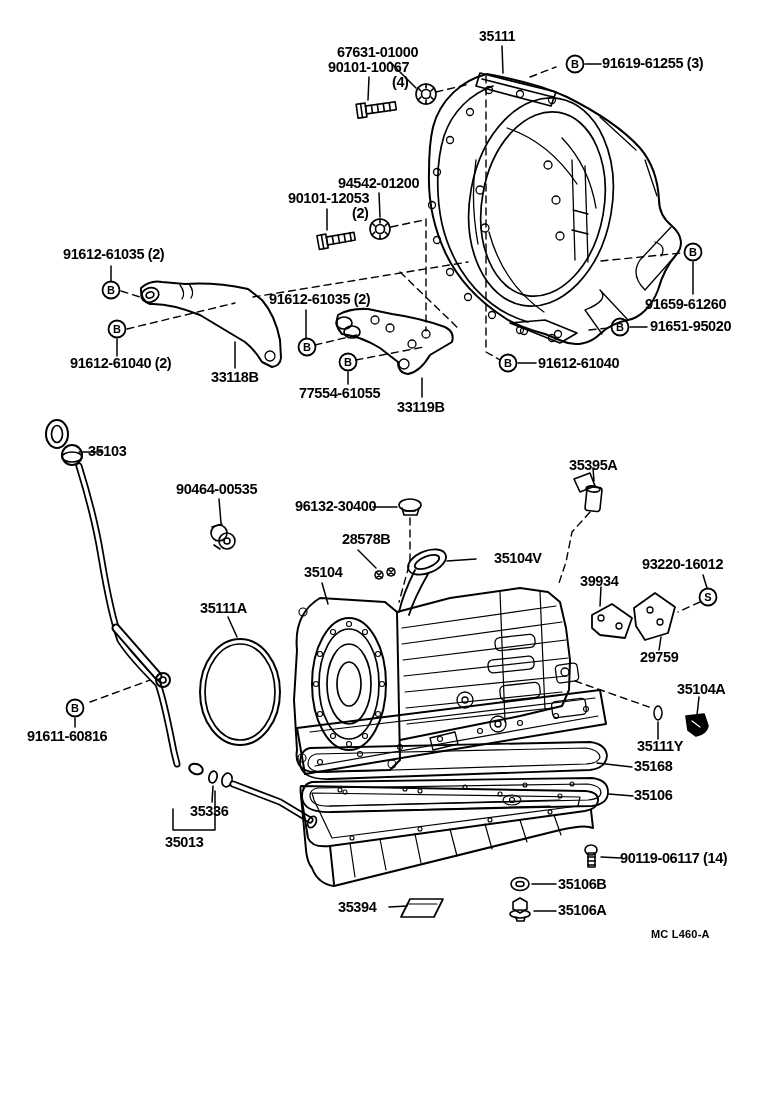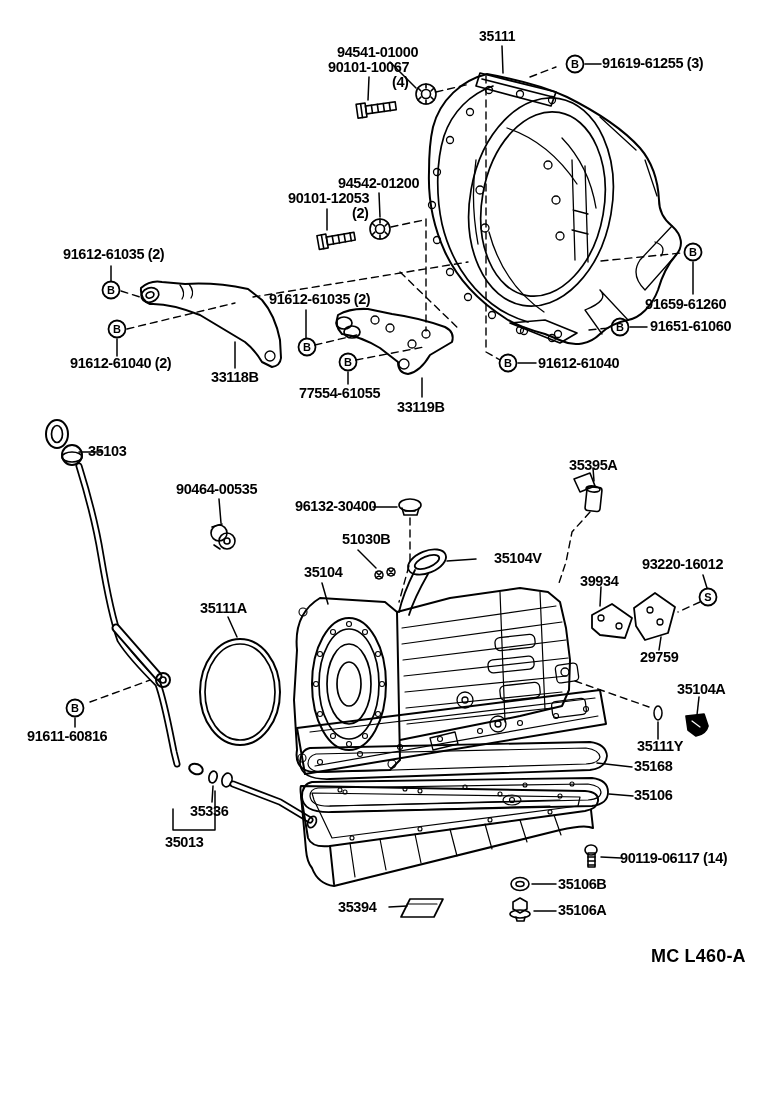--- a/index.html
+++ b/index.html
@@ -2,21 +2,21 @@
 <html><head>
 <meta charset="utf-8">
 <style>
   html,body{margin:0;padding:0;background:#fff;}
   #page{position:relative;width:776px;height:1100px;background:#ffffff;overflow:hidden;
         font-family:"Liberation Sans",sans-serif;}
   #art{position:absolute;left:0;top:0;}
   .lbl{position:absolute;font:bold 14.5px/1.05 "Liberation Sans",sans-serif;
        letter-spacing:-0.4px;color:#000;white-space:nowrap;}
   .lbl.big{font-size:14px;letter-spacing:-0.2px;}
-  .lbl.footer{font-size:18px;letter-spacing:0.2px;margin-top:18px;}
+  .lbl.footer{font-size:11px;letter-spacing:0.2px;}
 </style>
 </head>
 <body>
 
 <div id="page">
 
 <svg id="art" width="776" height="1100" viewBox="0 0 776 1100" fill="none" stroke="#000" stroke-width="1.7" stroke-linecap="round" stroke-linejoin="round">
 
   <g stroke-width="1.5">
     <path d="M502,46 L503,73"></path>
@@ -387,40 +387,40 @@
         </g>
     <g>
           <circle cx="708" cy="597" r="8.5"></circle>
           <text x="708" y="601" fill="#000" stroke="none">S</text>
         </g>
   </g>
 </svg>
 
 <div>
   <div class="lbl big" style="left:479px;top:29px">35111</div>
-  <div class="lbl" style="left:337px;top:45px">94541-01000</div>
+  <div class="lbl" style="left:337px;top:45px">67631-01000</div>
   <div class="lbl" style="left:328px;top:60px">90101-10067</div>
   <div class="lbl" style="left:392px;top:75px">(4)</div>
   <div class="lbl" style="left:602px;top:56px">91619-61255 (3)</div>
   <div class="lbl" style="left:338px;top:176px">94542-01200</div>
   <div class="lbl" style="left:288px;top:191px">90101-12053</div>
   <div class="lbl" style="left:352px;top:206px">(2)</div>
   <div class="lbl" style="left:63px;top:247px">91612-61035 (2)</div>
   <div class="lbl" style="left:70px;top:356px">91612-61040 (2)</div>
   <div class="lbl" style="left:211px;top:370px">33118B</div>
   <div class="lbl" style="left:269px;top:292px">91612-61035 (2)</div>
   <div class="lbl" style="left:299px;top:386px">77554-61055</div>
   <div class="lbl" style="left:397px;top:400px">33119B</div>
   <div class="lbl" style="left:645px;top:297px">91659-61260</div>
-  <div class="lbl" style="left:650px;top:319px">91651-61060</div>
+  <div class="lbl" style="left:650px;top:319px">91651-95020</div>
   <div class="lbl" style="left:538px;top:356px">91612-61040</div>
   <div class="lbl" style="left:88px;top:444px">35103</div>
   <div class="lbl" style="left:176px;top:482px">90464-00535</div>
   <div class="lbl" style="left:295px;top:499px">96132-30400</div>
-  <div class="lbl" style="left:342px;top:532px">51030B</div>
+  <div class="lbl" style="left:342px;top:532px">28578B</div>
   <div class="lbl" style="left:494px;top:551px">35104V</div>
   <div class="lbl" style="left:569px;top:458px">35395A</div>
   <div class="lbl" style="left:304px;top:565px">35104</div>
   <div class="lbl" style="left:200px;top:601px">35111A</div>
   <div class="lbl" style="left:580px;top:574px">39934</div>
   <div class="lbl" style="left:642px;top:557px">93220-16012</div>
   <div class="lbl" style="left:640px;top:650px">29759</div>
   <div class="lbl" style="left:677px;top:682px">35104A</div>
   <div class="lbl" style="left:27px;top:729px">91611-60816</div>
   <div class="lbl" style="left:637px;top:739px">35111Y</div>

